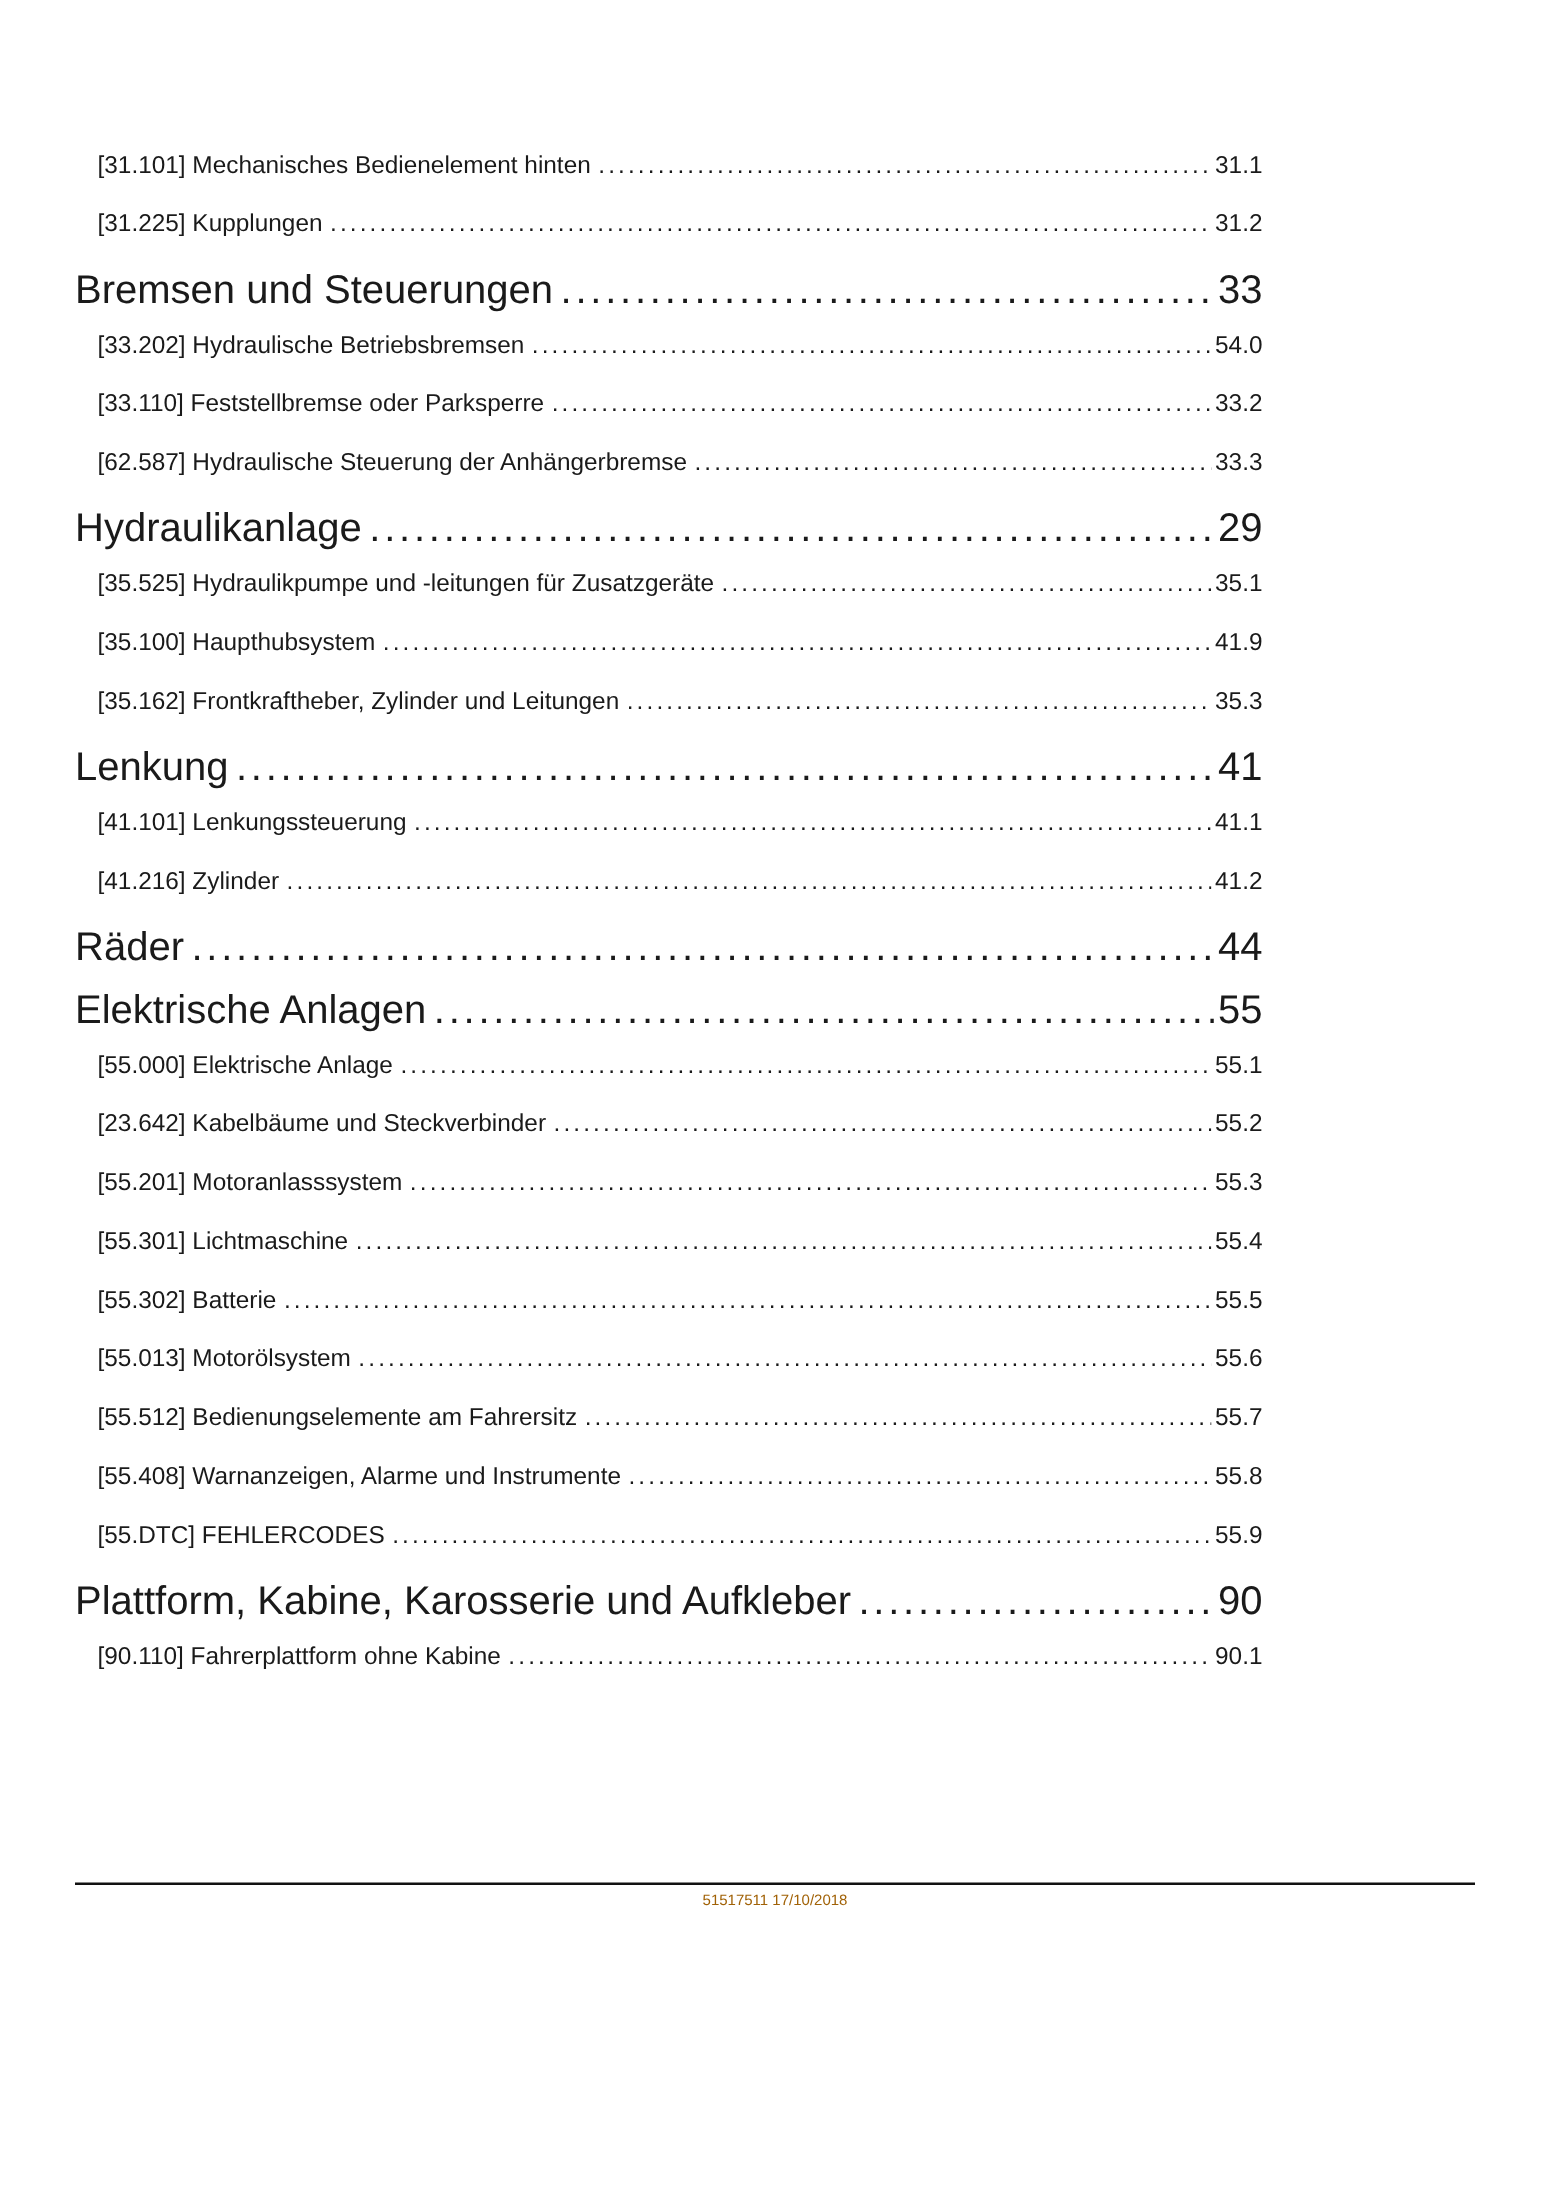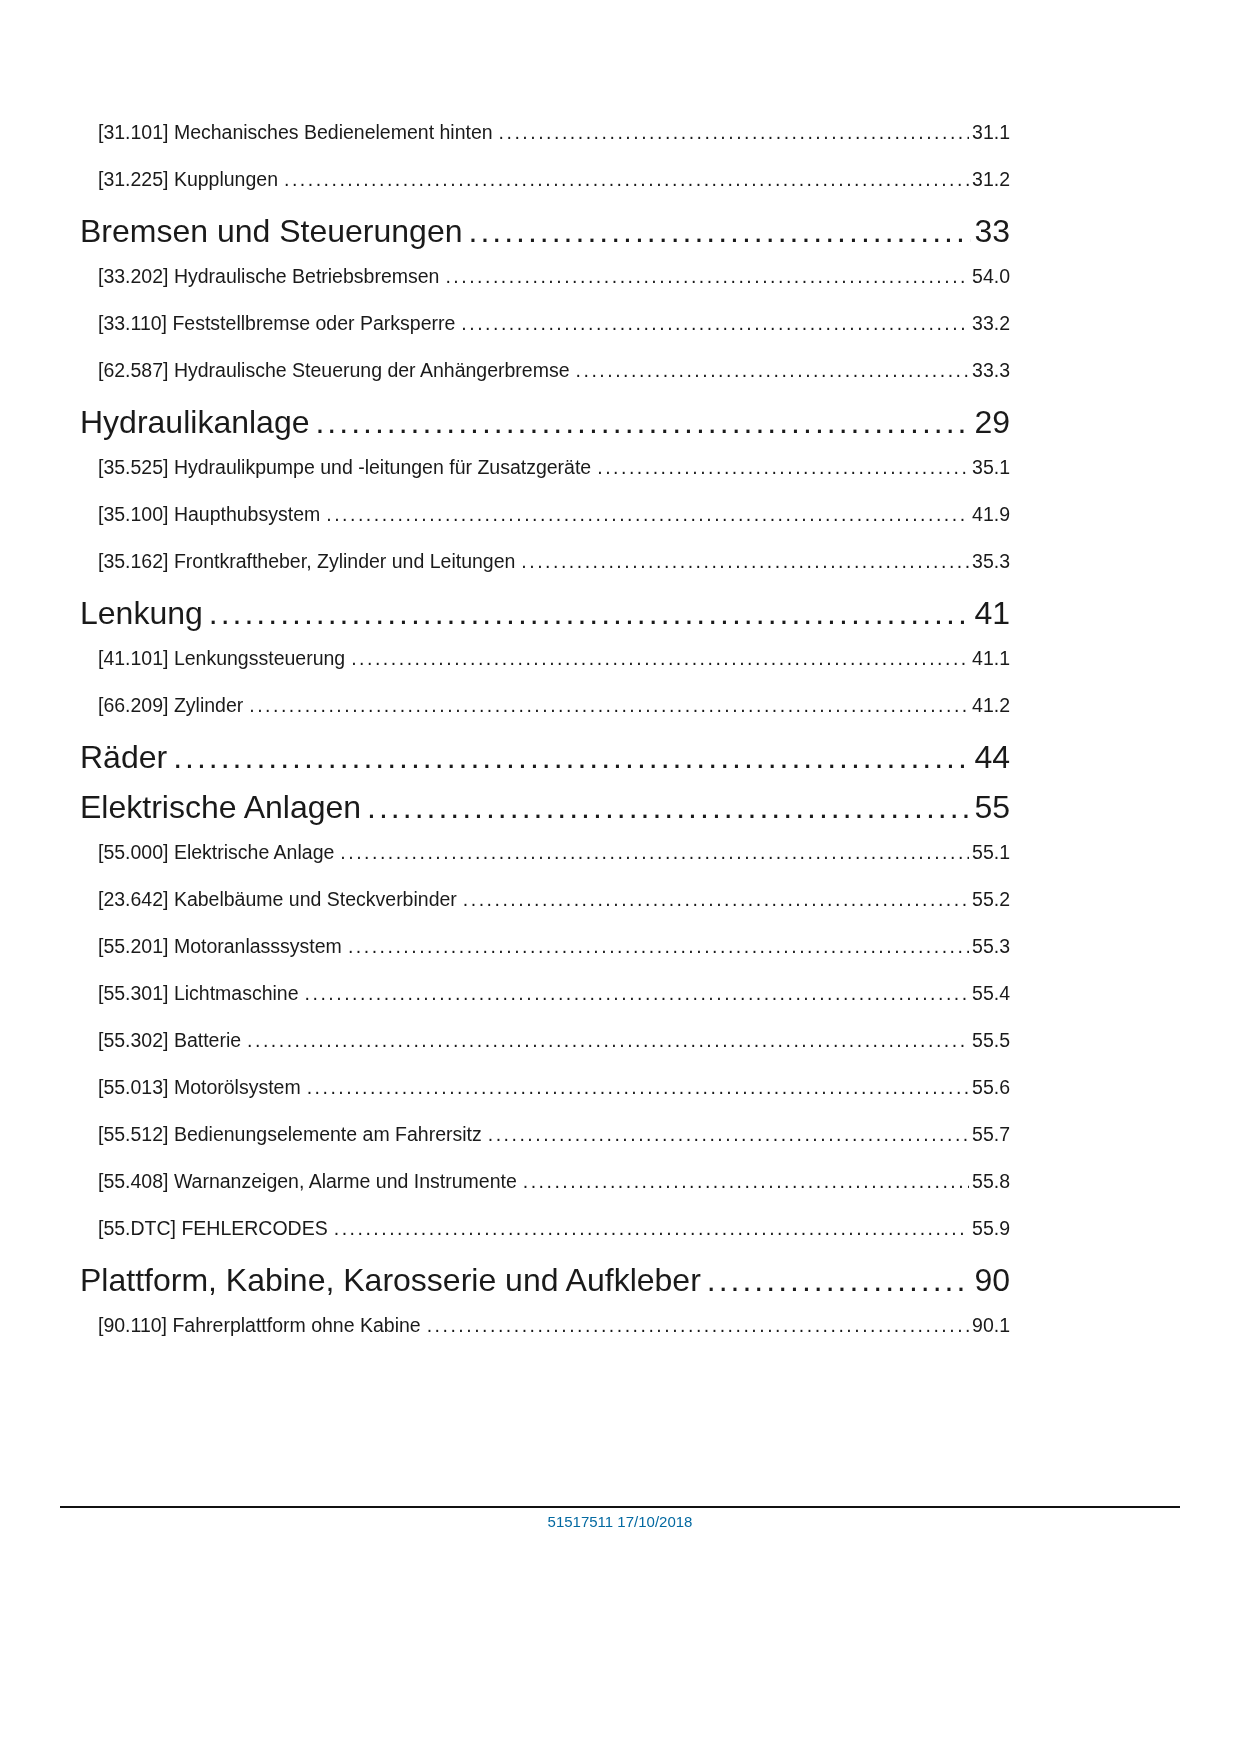--- a/index.html
+++ b/index.html
@@ -14,21 +14,20 @@
   }
   .toc {
     position: absolute;
     top: 120px;
     left: 60px;
     width: 950px;
   }
   .row {
     display: flex;
     align-items: flex-end;
-    margin-left: 20px;
   }
   .row.entry {
     font-size: 19.5px;
     line-height: 24px;
     margin-bottom: 23px;
     padding-left: 18px;
   }
   .row.section {
     font-size: 32px;
     line-height: 34px;
@@ -54,22 +53,22 @@
     left: 60px;
     width: 1120px;
   }
   .footer-rule {
     border-top: 2px solid #111111;
     height: 0;
   }
   .footer-text {
     margin-top: 5px;
     text-align: center;
-    font-size: 15px;
-    color: #0369a1;
+    font-size: 12px;
+    color: #a16207;
   }
 </style>
 </head>
 <body>
 
 <div class="toc">
 
   <div class="row entry">
     <span class="lbl">[31.101] Mechanisches Bedienelement hinten</span>
     <span class="leader"></span>
@@ -136,21 +135,21 @@
     <span class="pg">41</span>
   </div>
 
   <div class="row entry">
     <span class="lbl">[41.101] Lenkungssteuerung</span>
     <span class="leader"></span>
     <span class="pg">41.1</span>
   </div>
 
   <div class="row entry">
-    <span class="lbl">[66.209] Zylinder</span>
+    <span class="lbl">[41.216] Zylinder</span>
     <span class="leader"></span>
     <span class="pg">41.2</span>
   </div>
 
   <div class="row section">
     <span class="lbl">Räder</span>
     <span class="leader"></span>
     <span class="pg">44</span>
   </div>
 

